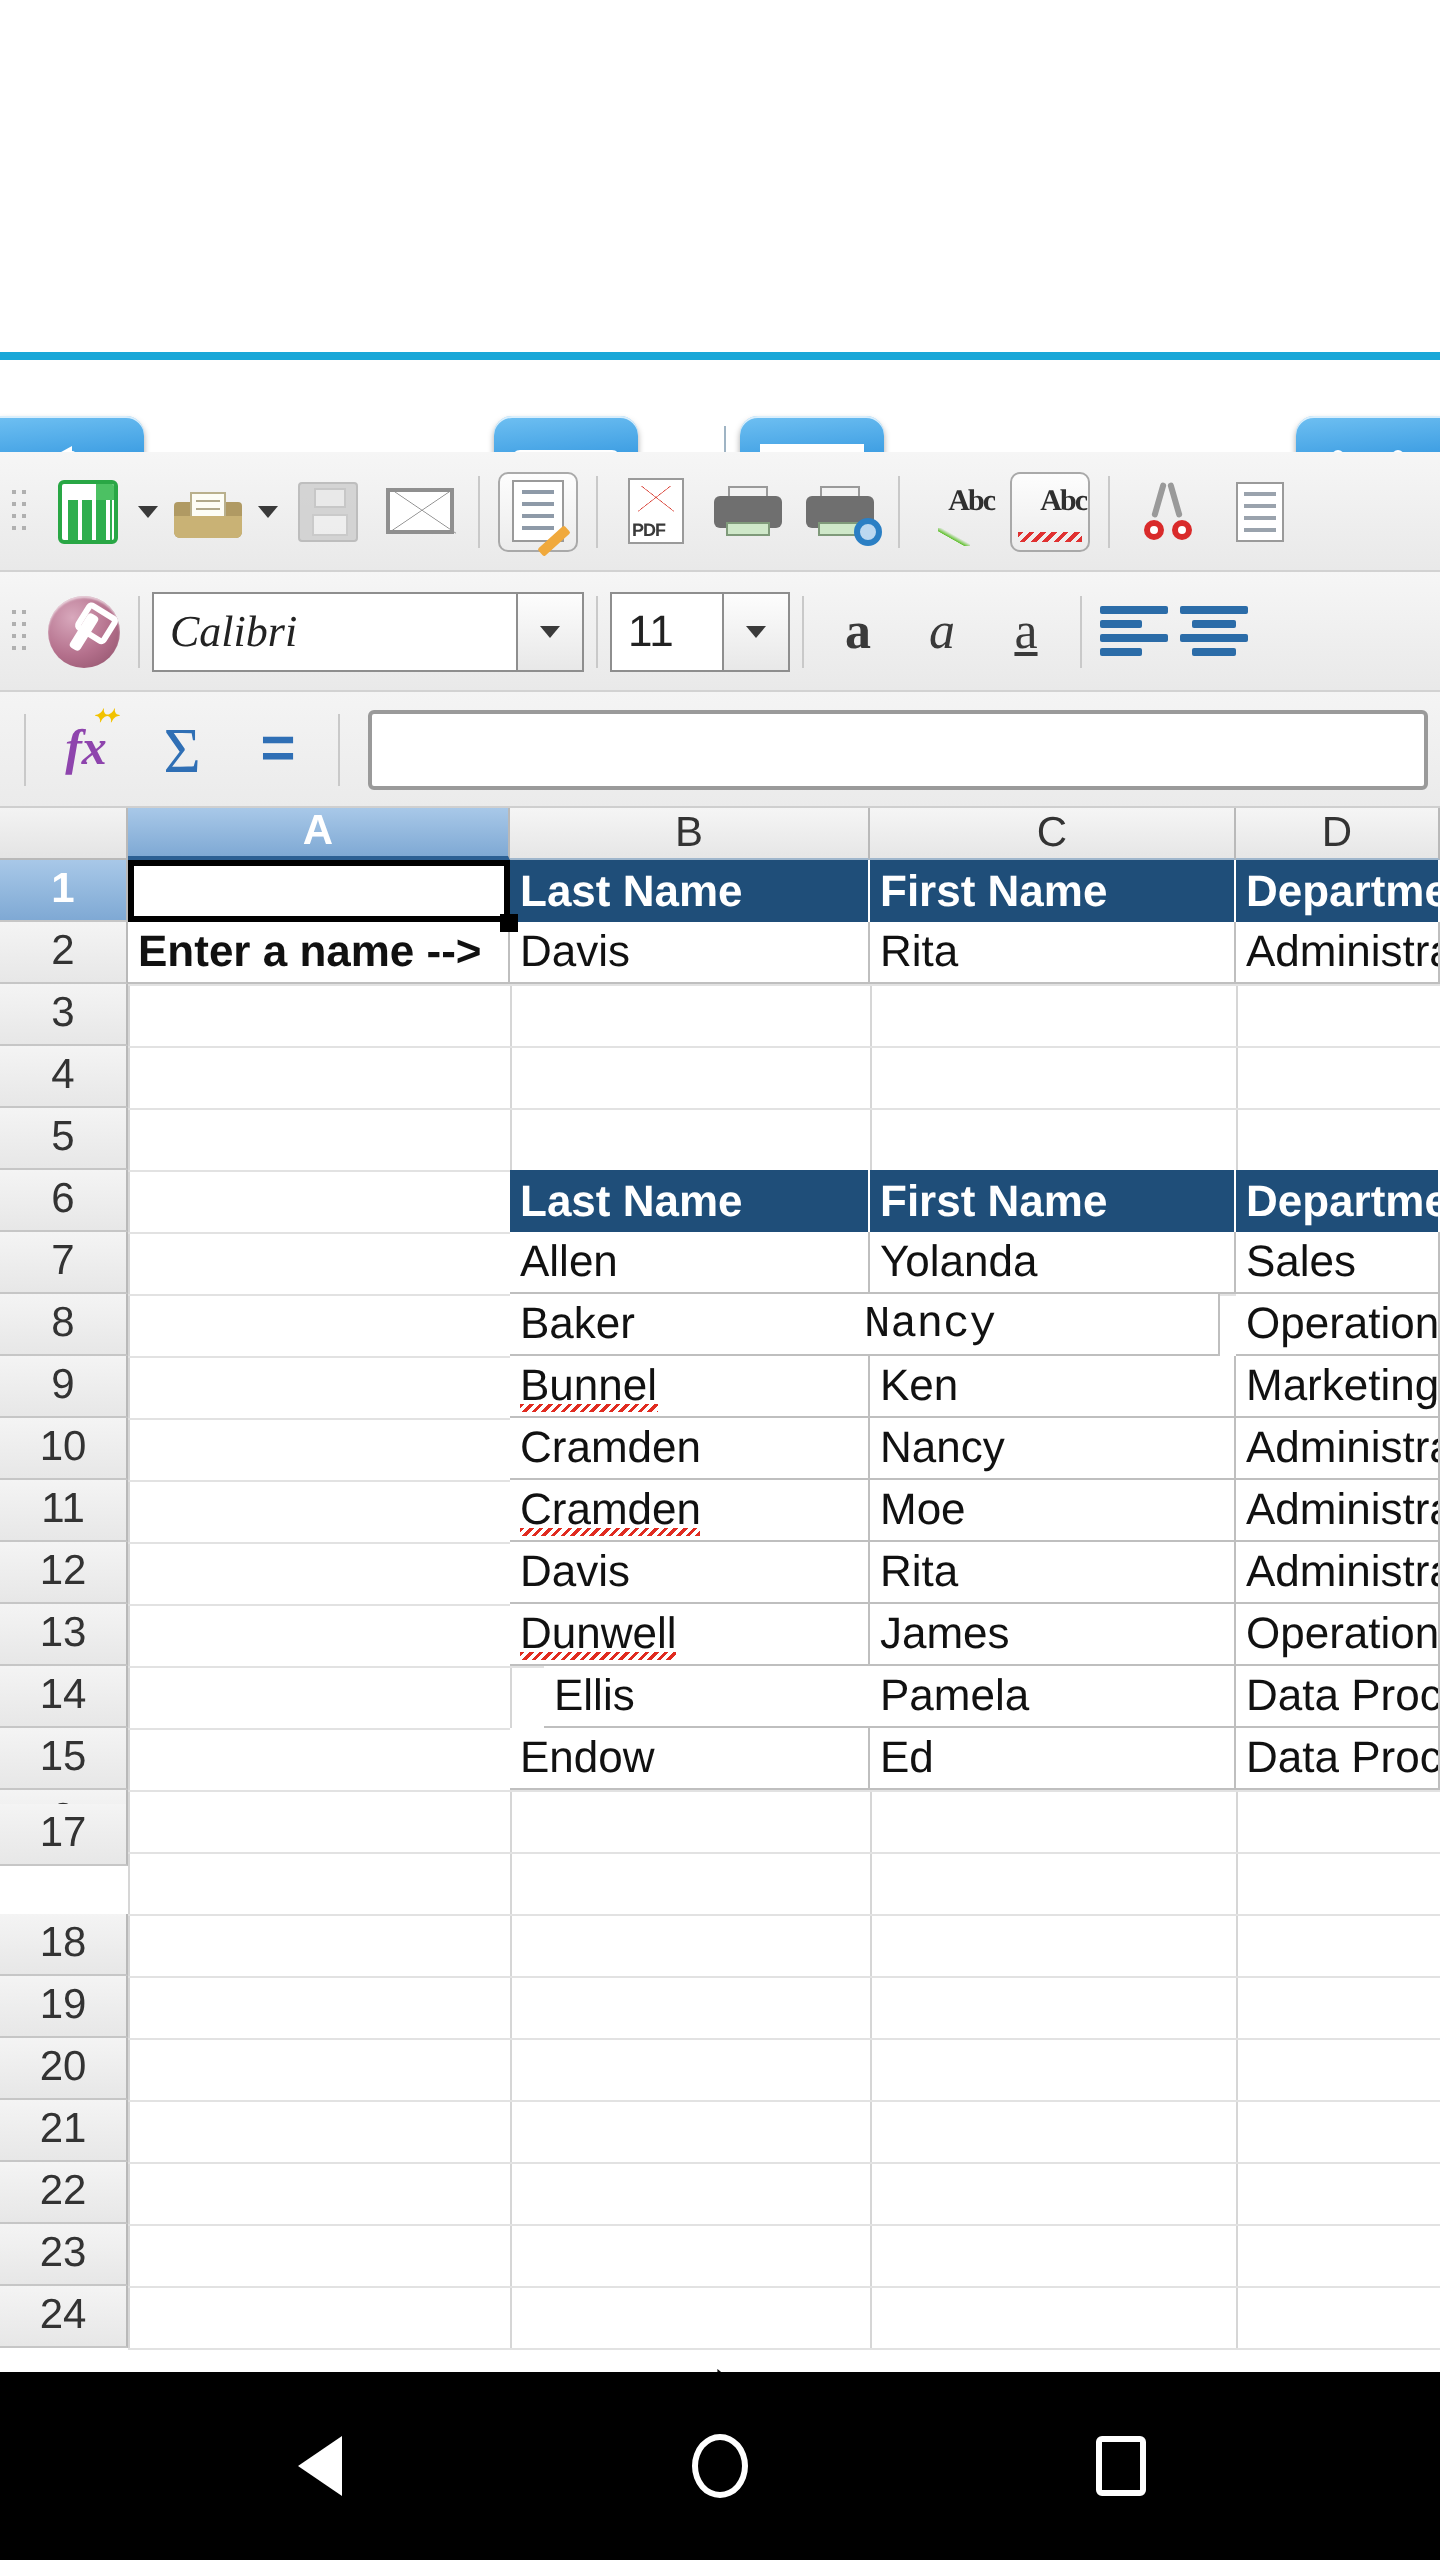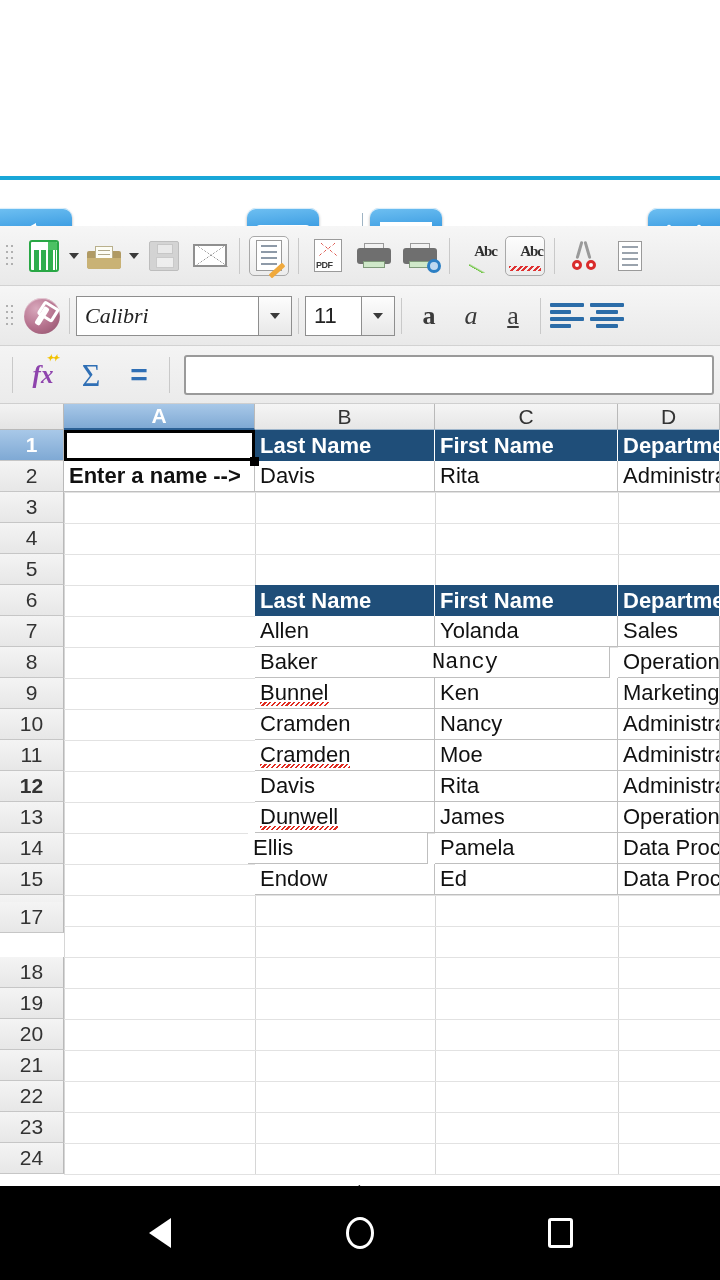--- a/index.html
+++ b/index.html
@@ -492,21 +492,21 @@
         <div class="rowhead" style="top: 57px;">2</div>
         <div class="rowhead" style="top: 88px;">3</div>
         <div class="rowhead" style="top: 119px;">4</div>
         <div class="rowhead" style="top: 150px;">5</div>
         <div class="rowhead" style="top: 181px;">6</div>
         <div class="rowhead" style="top: 212px;">7</div>
         <div class="rowhead" style="top: 243px;">8</div>
         <div class="rowhead" style="top: 274px;">9</div>
         <div class="rowhead" style="top: 305px;">10</div>
         <div class="rowhead" style="top: 336px;">11</div>
-        <div class="rowhead" style="top: 367px; font-weight: bold;">12</div>
+        <div class="rowhead" style="top: 367px;">12</div>
         <div class="rowhead" style="top: 398px;">13</div>
         <div class="rowhead" style="top: 429px;">14</div>
         <div class="rowhead" style="top: 460px;">15</div>
         <div class="rowhead" style="top: 491px;">2</div>
         <div class="rowhead" style="top: 498px;">17</div>
         <div class="rowhead" style="top: 553px;">18</div>
         <div class="rowhead" style="top: 584px;">19</div>
         <div class="rowhead" style="top: 615px;">20</div>
         <div class="rowhead" style="top: 646px;">21</div>
         <div class="rowhead" style="top: 677px;">22</div>
@@ -576,21 +576,21 @@
         <div class="cell body" style="left: 435px; top: 336px; width: 183px; height: 31px;">Moe</div>
         <div class="cell body" style="left: 618px; top: 336px; width: 102px; height: 31px;">Administra</div>
         <div class="cell body" style="left: 255px; top: 367px; width: 180px; height: 31px;">Davis</div>
         <div class="cell body" style="left: 435px; top: 367px; width: 183px; height: 31px;">Rita</div>
         <div class="cell body" style="left: 618px; top: 367px; width: 102px; height: 31px;">Administra</div>
         <div class="cell body" style="left: 255px; top: 398px; width: 180px; height: 31px;">
           <span class="spell">Dunwell</span>
         </div>
         <div class="cell body" style="left: 435px; top: 398px; width: 183px; height: 31px;">James</div>
         <div class="cell body" style="left: 618px; top: 398px; width: 102px; height: 31px;">Operations</div>
-        <div class="cell body" style="left: 248px; top: 429px; width: 180px; height: 31px;">Ellis</div>
+        <div class="cell body" style="left: 272px; top: 429px; width: 180px; height: 31px;">Ellis</div>
         <div class="cell body" style="left: 435px; top: 429px; width: 183px; height: 31px;">Pamela</div>
         <div class="cell body" style="left: 618px; top: 429px; width: 102px; height: 31px;">Data Proces</div>
         <div class="cell body" style="left: 255px; top: 460px; width: 180px; height: 31px;">Endow</div>
         <div class="cell body" style="left: 435px; top: 460px; width: 183px; height: 31px;">Ed</div>
         <div class="cell body" style="left: 618px; top: 460px; width: 102px; height: 31px;">Data Proces</div>
       </div>
 
     <div class="selbox" id="selbox" style="left: 64px; top: 26px; width: 191px; height: 31px;"></div>
     <div class="selhandle" id="selhandle" style="left: 250px; top: 53px;"></div>
 

